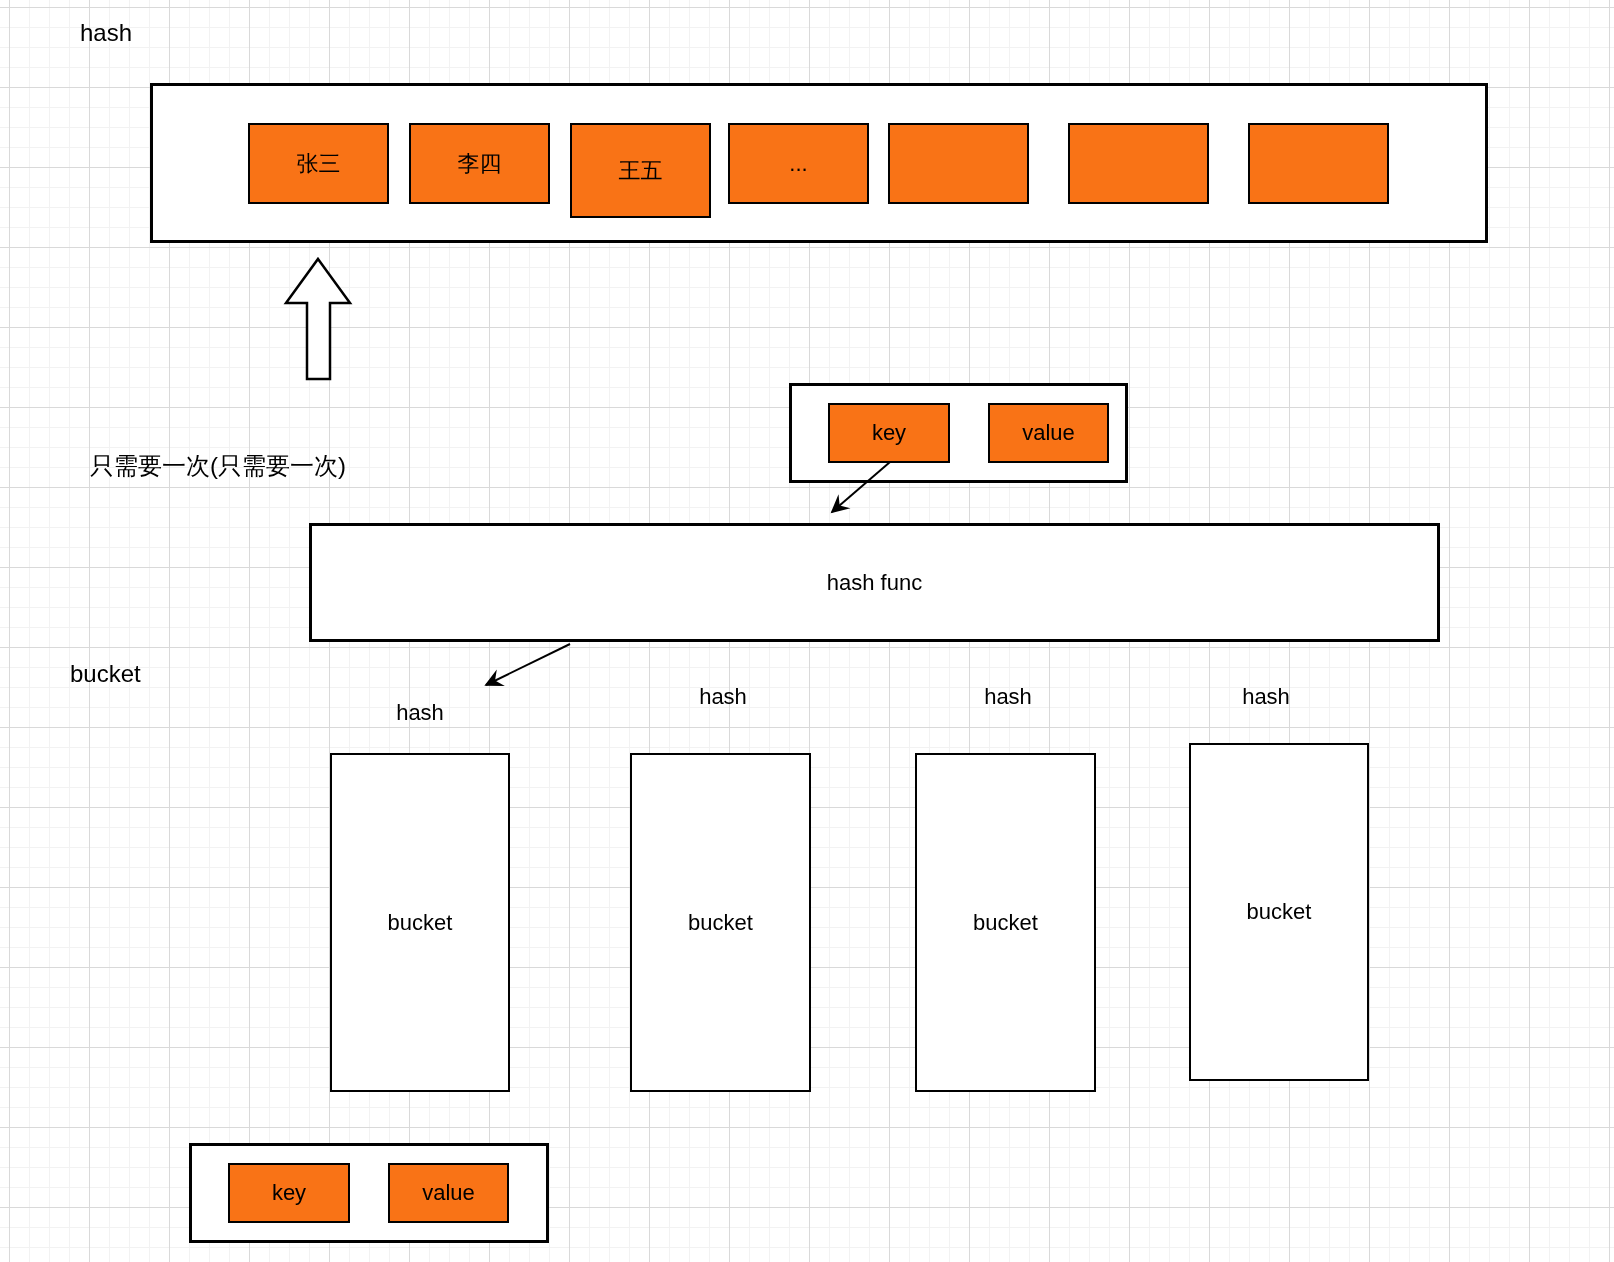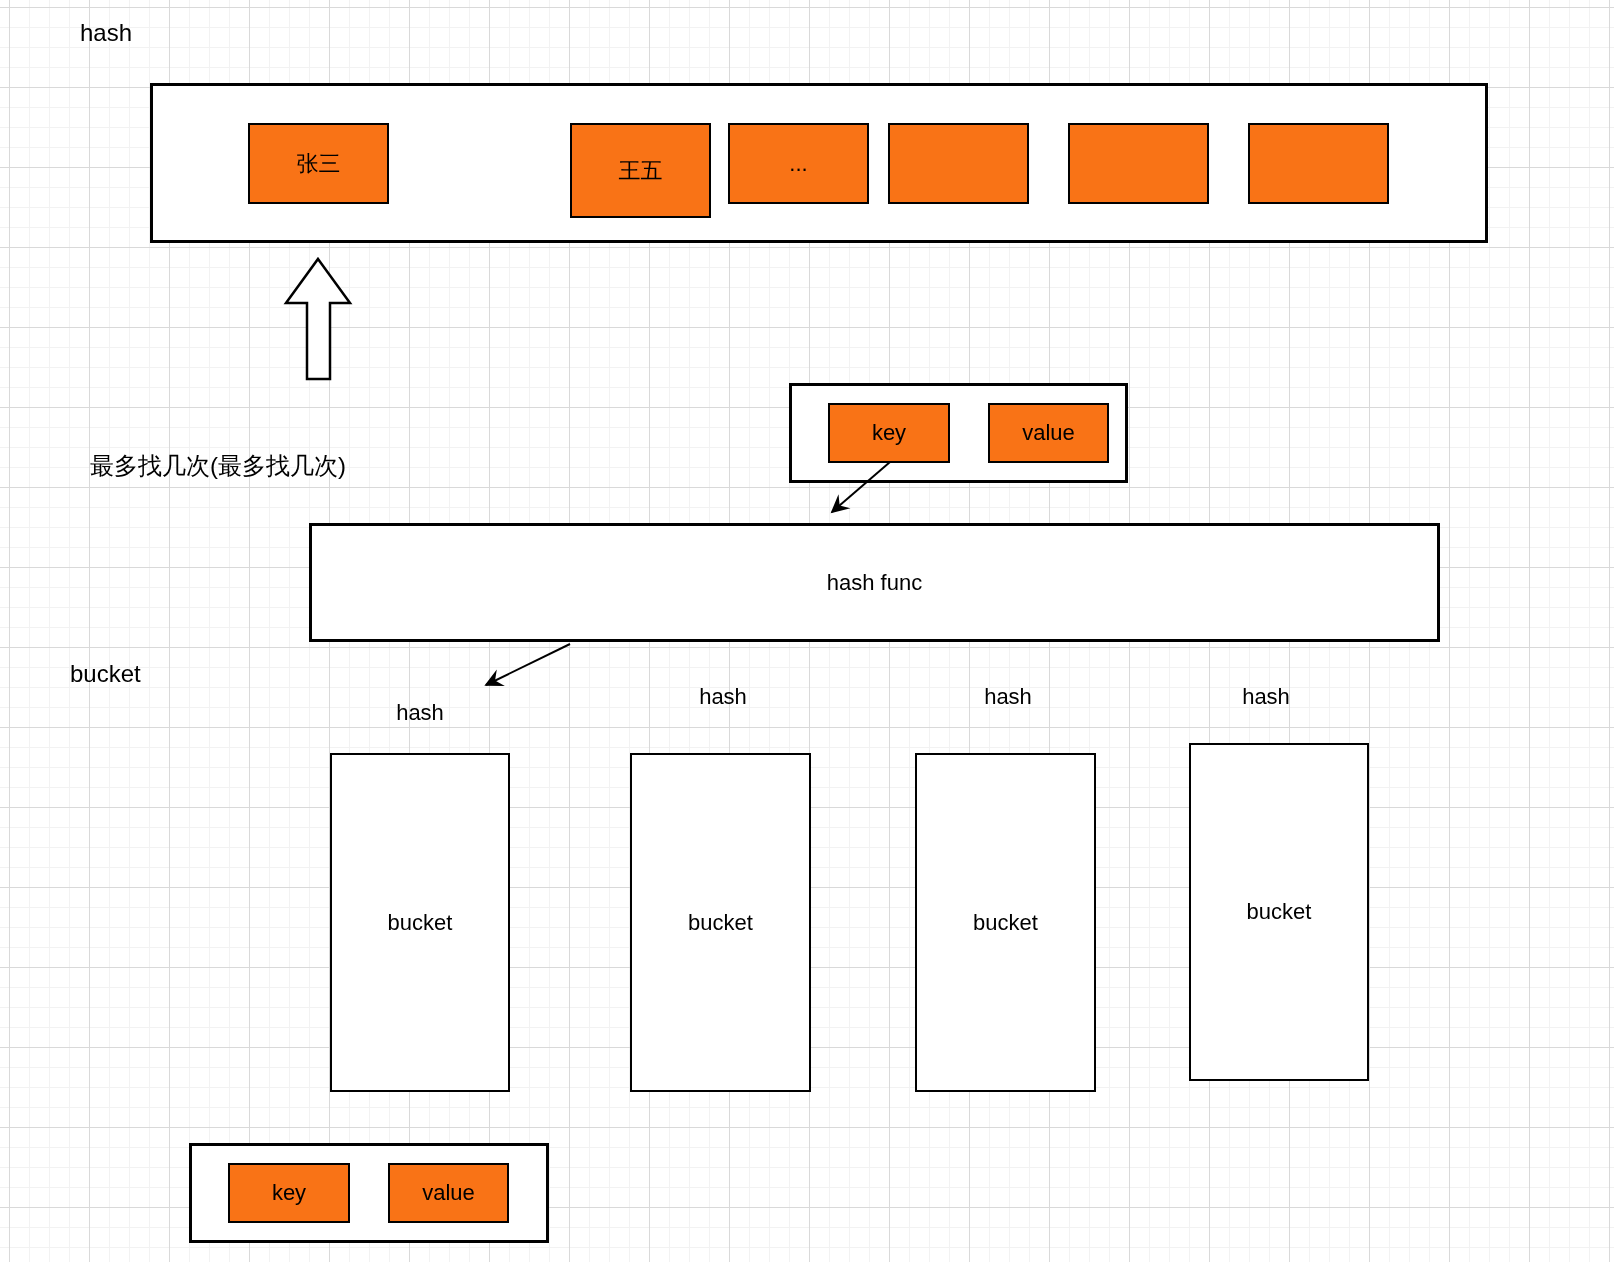--- a/index.html
+++ b/index.html
@@ -35,28 +35,29 @@
 </style>
 </head>
 <body>
 
 <div class="canvas">
 
   <div class="lbl" style="left:80px;top:19px;">hash</div>
 
   <div class="box" style="left:150px;top:83px;width:1338px;height:160px;">
     <div class="cell" style="left:95px;top:37px;width:141px;height:81px;">张三</div>
+    <div class="cell" style="left:256px;top:37px;width:141px;height:81px;">李四</div>
     <div class="cell" style="left:417px;top:37px;width:141px;height:95px;">王五</div>
     <div class="cell" style="left:575px;top:37px;width:141px;height:81px;">...</div>
     <div class="cell" style="left:735px;top:37px;width:141px;height:81px;"></div>
     <div class="cell" style="left:915px;top:37px;width:141px;height:81px;"></div>
     <div class="cell" style="left:1095px;top:37px;width:141px;height:81px;"></div>
   </div>
 
-  <div class="lbl" style="left:90px;top:452px;">最多找几次(最多找几次)</div>
+  <div class="lbl" style="left:90px;top:452px;">只需要一次(只需要一次)</div>
 
   <div class="box" style="left:789px;top:383px;width:339px;height:100px;">
     <div class="cell" style="left:36px;top:17px;width:122px;height:60px;">key</div>
     <div class="cell" style="left:196px;top:17px;width:121px;height:60px;">value</div>
   </div>
 
   <div class="box hfunc" style="left:309px;top:523px;width:1131px;height:119px;">
     <span>hash func</span>
   </div>
 

